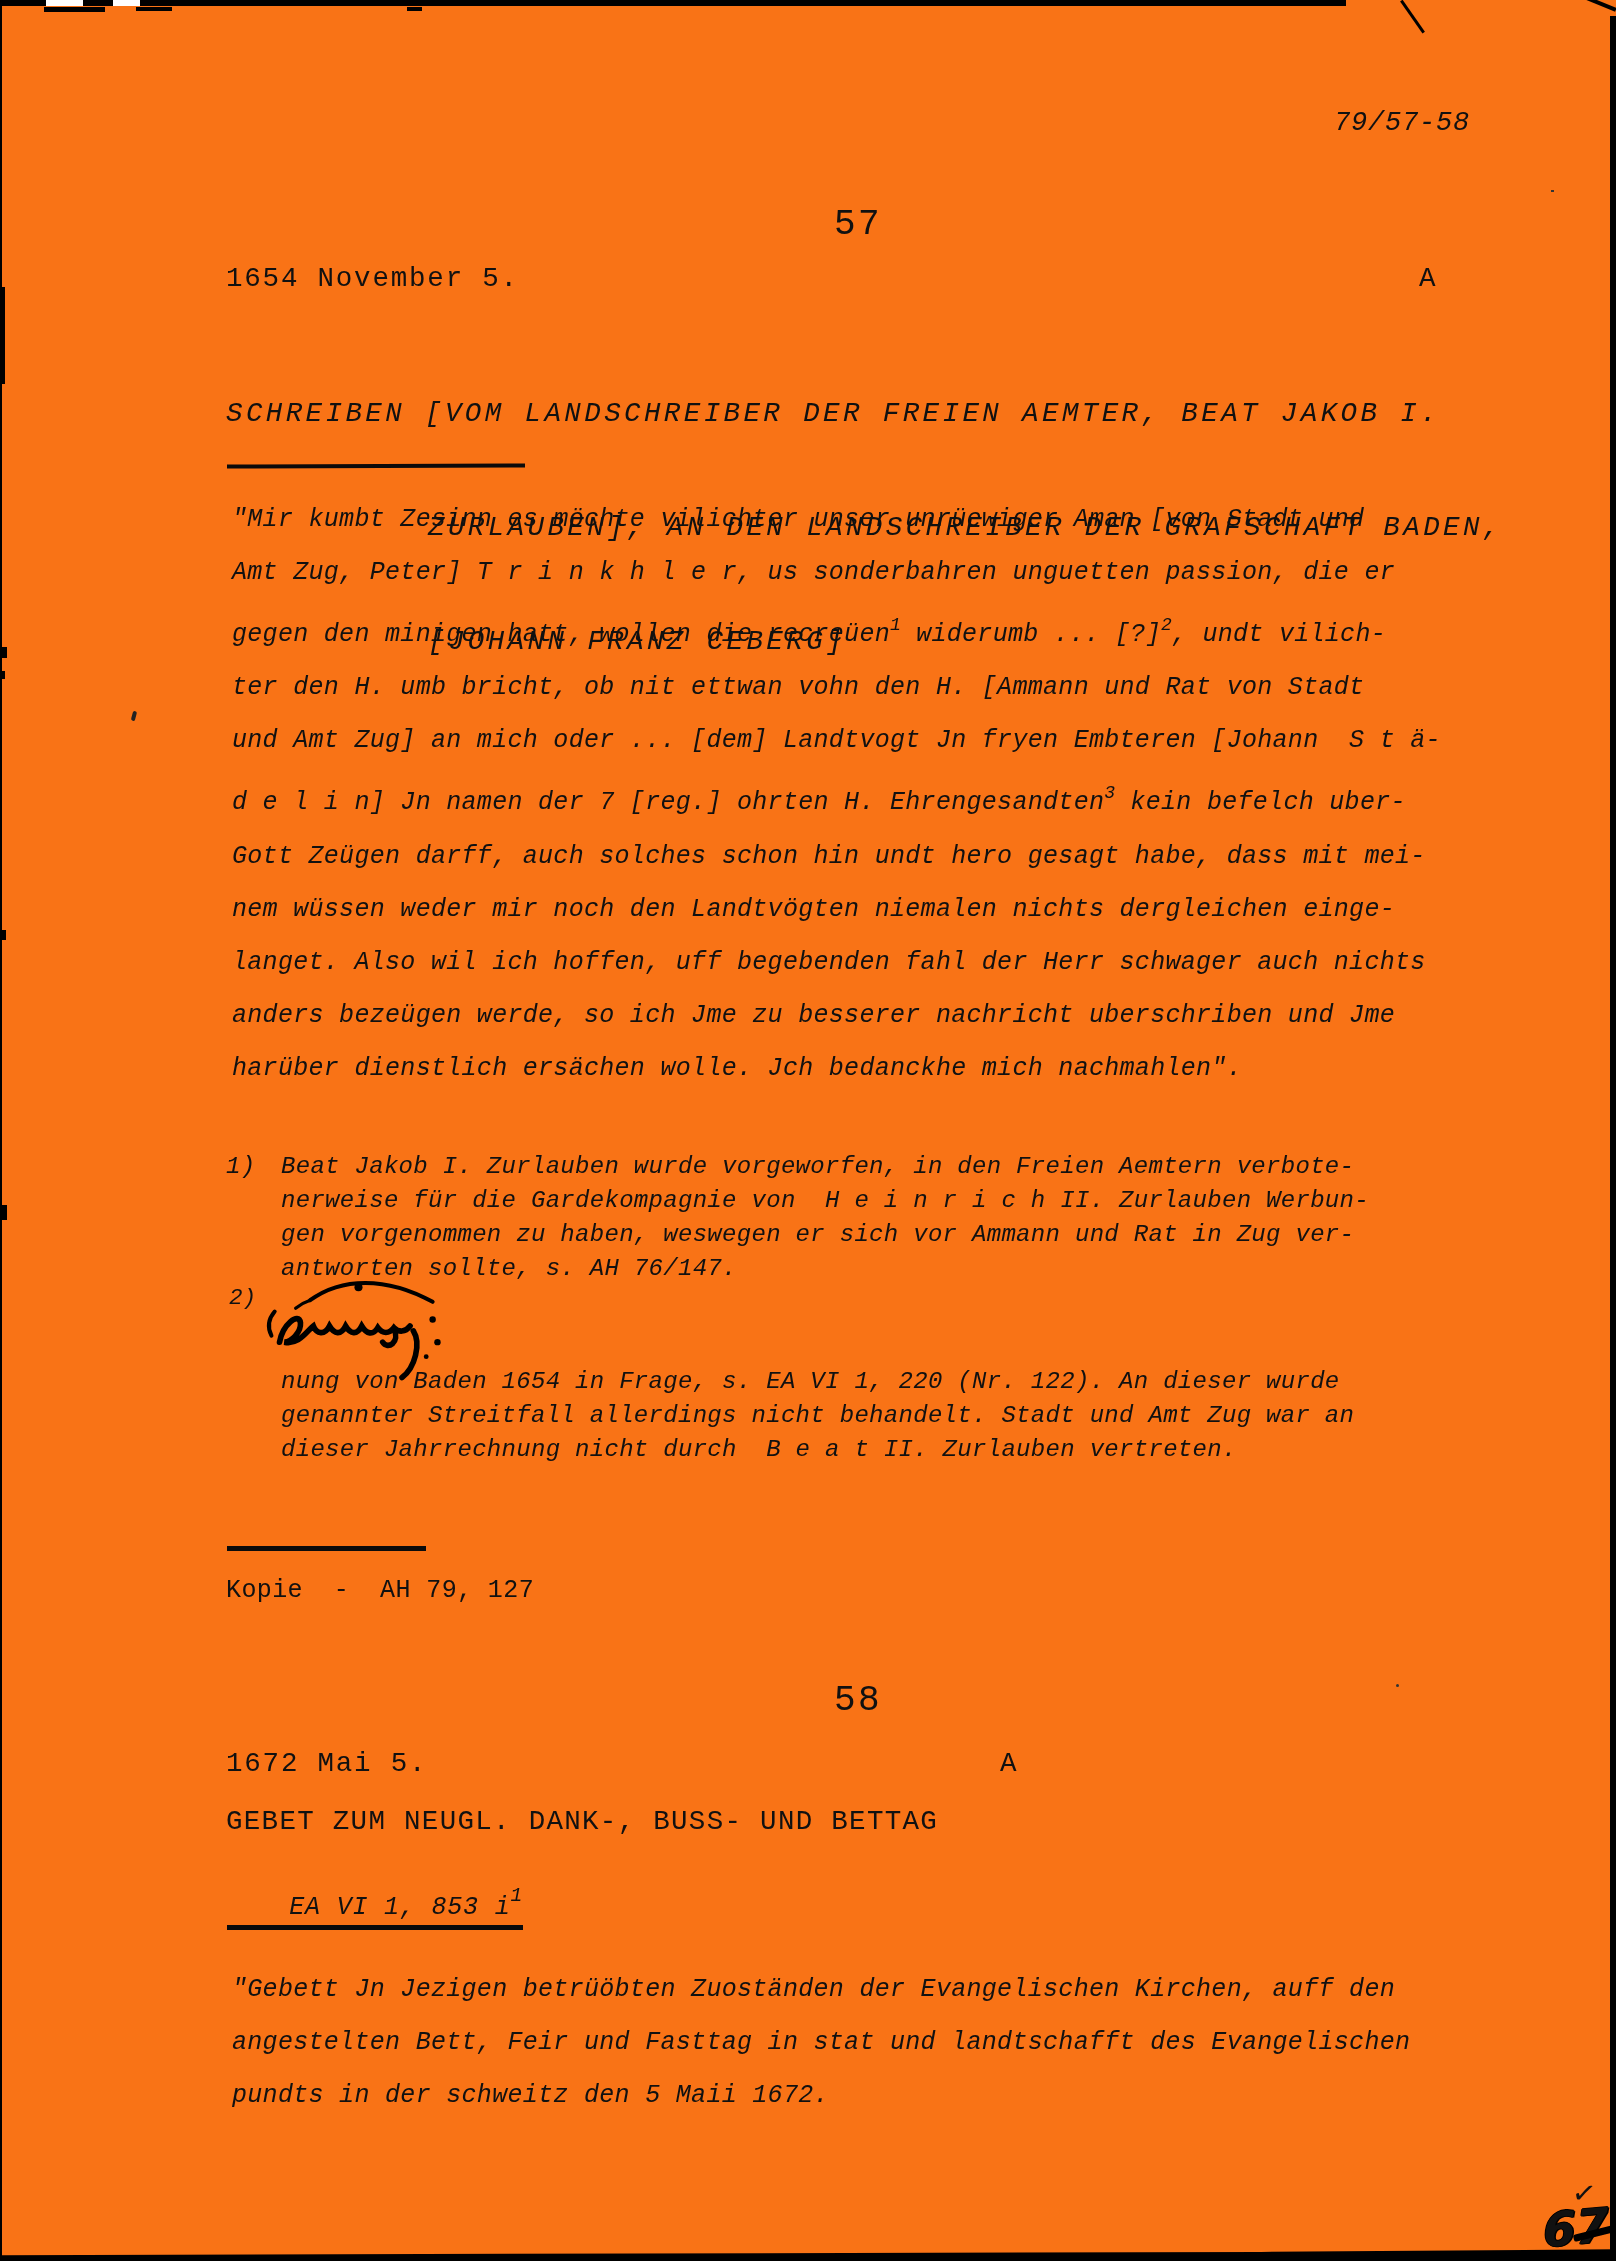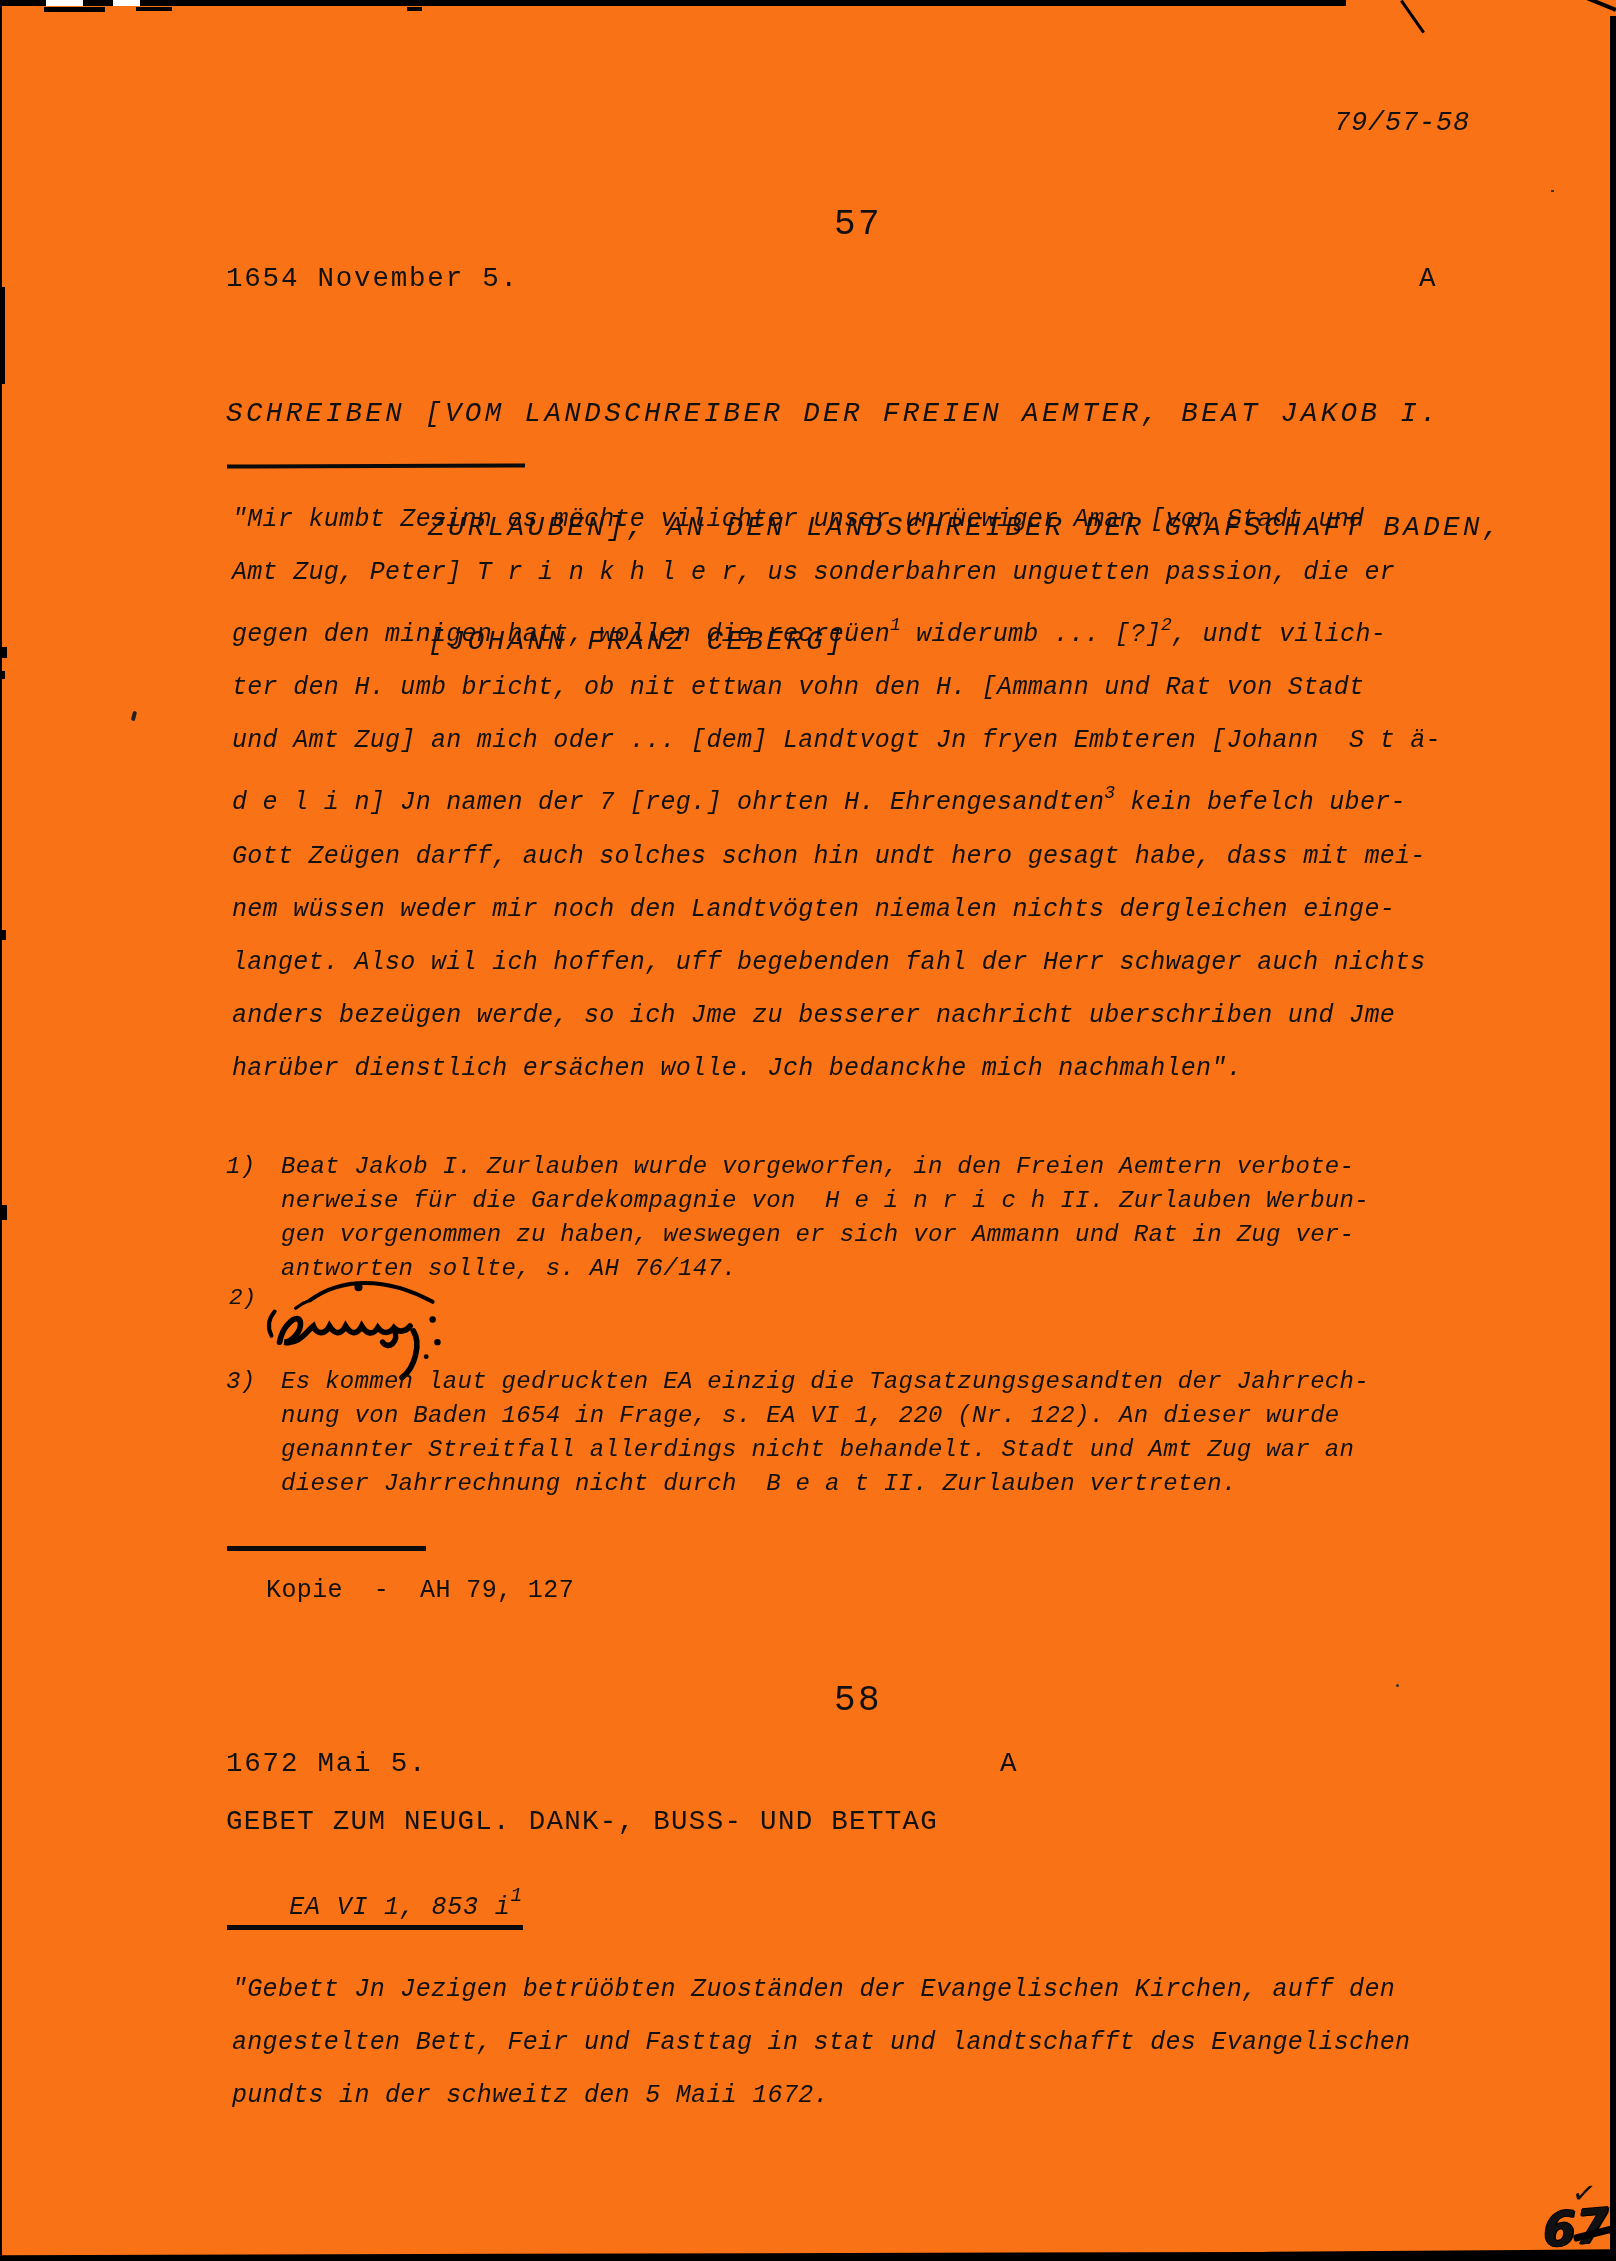--- a/index.html
+++ b/index.html
@@ -21,21 +21,21 @@
   .quote-block div{white-space:pre;}
   .quote-block span{white-space:pre;}
   .fn-block{font-size:24px;font-style:italic;letter-spacing:0.3px;line-height:34px;}
   .fn-block div{white-space:pre;}
   .fn-marker{display:inline-block;width:55px;}
   .fn-cont{padding-left:55px;}
   .sup{font-size:18px;vertical-align:11.3px;letter-spacing:0;}
   .sup-ref{font-size:19.4px;vertical-align:13px;}
   .rule{background:#0b0b0b;}
   .blackbar{background:#000;}
-  .source-line{font-size:25px;letter-spacing:0.4px;white-space:pre;margin-left:40px;}
+  .source-line{font-size:25px;letter-spacing:0.4px;white-space:pre;}
   .ref-line{font-size:25px;font-style:italic;letter-spacing:0.8px;white-space:pre;}
   .check{font-family:"DejaVu Sans",sans-serif;font-size:29px;transform:rotate(8deg);}
   .hand67{
     font-family:"DejaVu Sans",sans-serif;
     font-weight:bold;font-style:italic;
     font-size:47px;line-height:47px;
     transform:rotate(-5deg) skewX(-4deg);
     text-shadow:0.8px 0 #000,-0.8px 0 #000,0 0.8px #000,0 -0.8px #000,1.6px 0.8px #000;
   }
 </style>
@@ -110,21 +110,20 @@
       <path stroke-width="5" d="M62 40 C100 12 156 10 214 42"></path>
       <path stroke-width="4" d="M44 50 C50 45 56 42 62 40"></path>
       <circle cx="122" cy="24" r="5" fill="#000" stroke="none"></circle>
       <circle cx="214" cy="64" r="4" fill="#000" stroke="none"></circle>
       <circle cx="220" cy="92" r="4" fill="#000" stroke="none"></circle>
       <circle cx="206" cy="110" r="3" fill="#000" stroke="none"></circle>
     </g>
   </svg>
 
   <div class="abs fn-block" style="left:226px;top:1365px;">
-    <div><span class="fn-marker">3)</span><span>Es kommen laut gedruckten EA einzig die Tagsatzungsgesandten der Jahrrech-</span></div>
     <div class="fn-cont">nung von Baden 1654 in Frage, s. EA VI 1, 220 (Nr. 122). An dieser wurde</div>
     <div class="fn-cont">genannter Streitfall allerdings nicht behandelt. Stadt und Amt Zug war an</div>
     <div class="fn-cont">dieser Jahrrechnung nicht durch  B e a t II. Zurlauben vertreten.</div>
   </div>
 
   <div class="abs rule" style="left:227px;top:1546px;width:199px;height:4.9px;"></div>
 
   <div class="abs source-line" style="left:226px;top:1576px;">Kopie  -  AH 79, 127</div>
 
   <div class="abs num" style="left:834px;top:1680px;">58</div>

